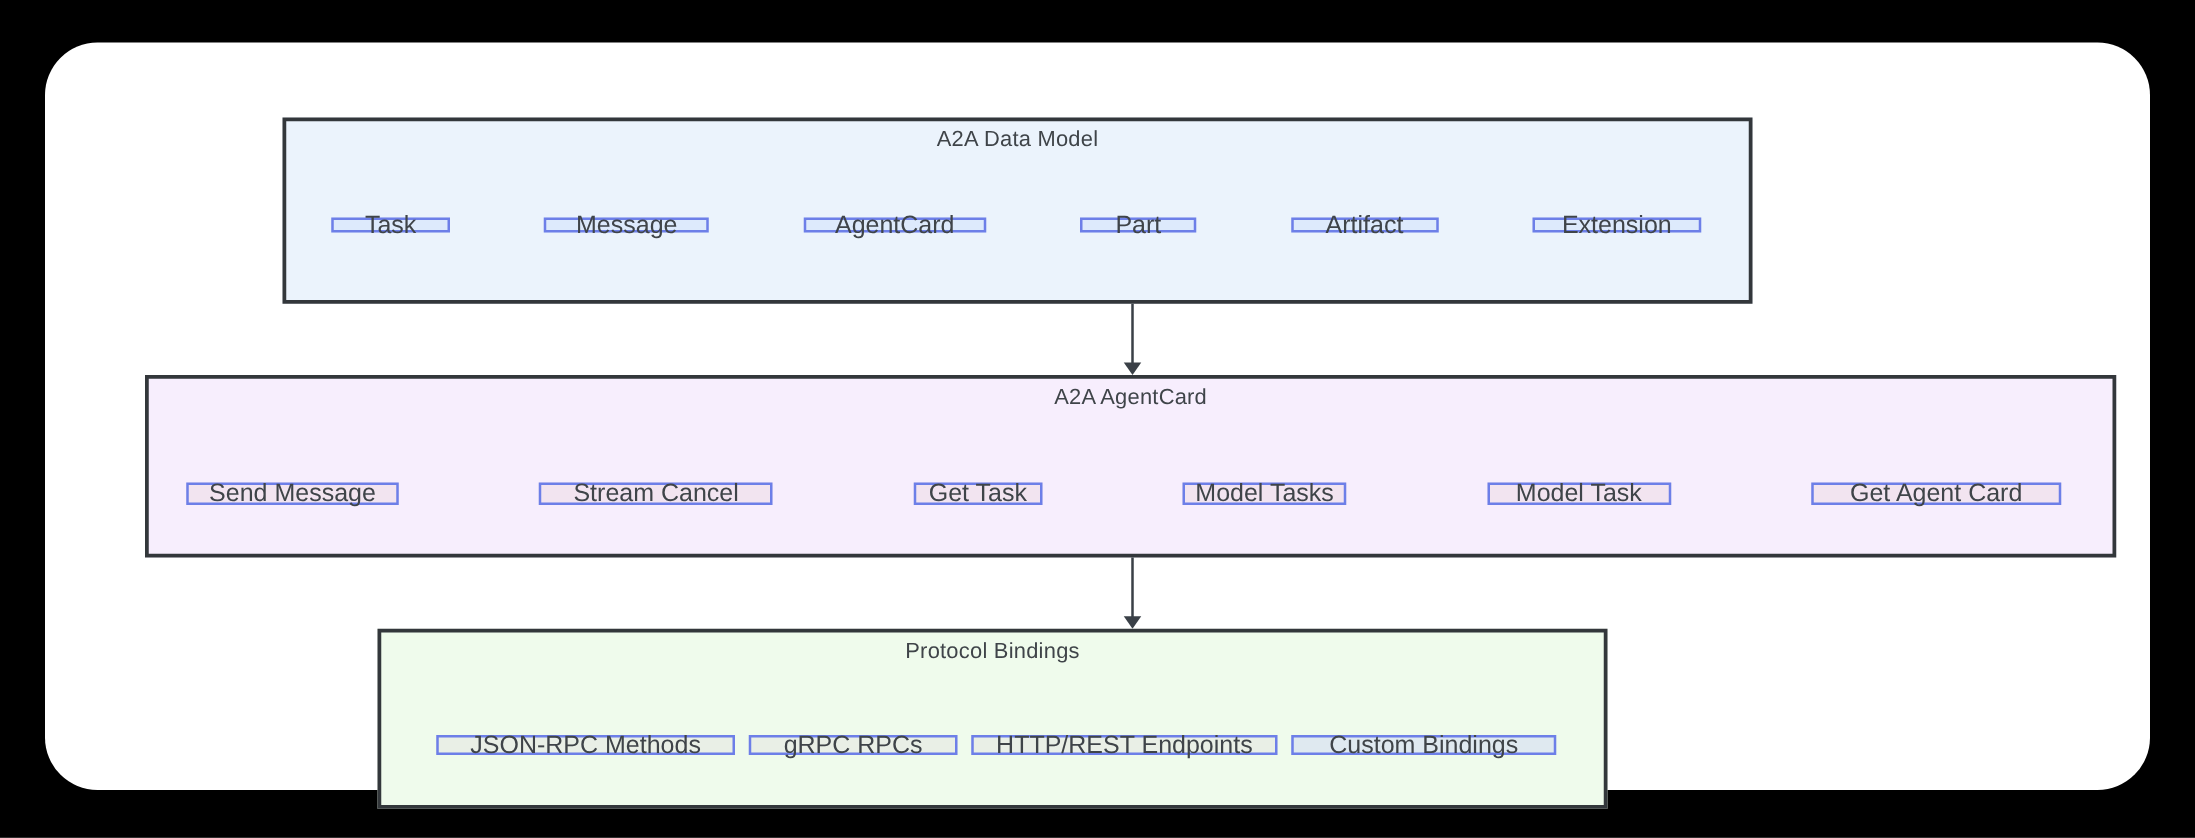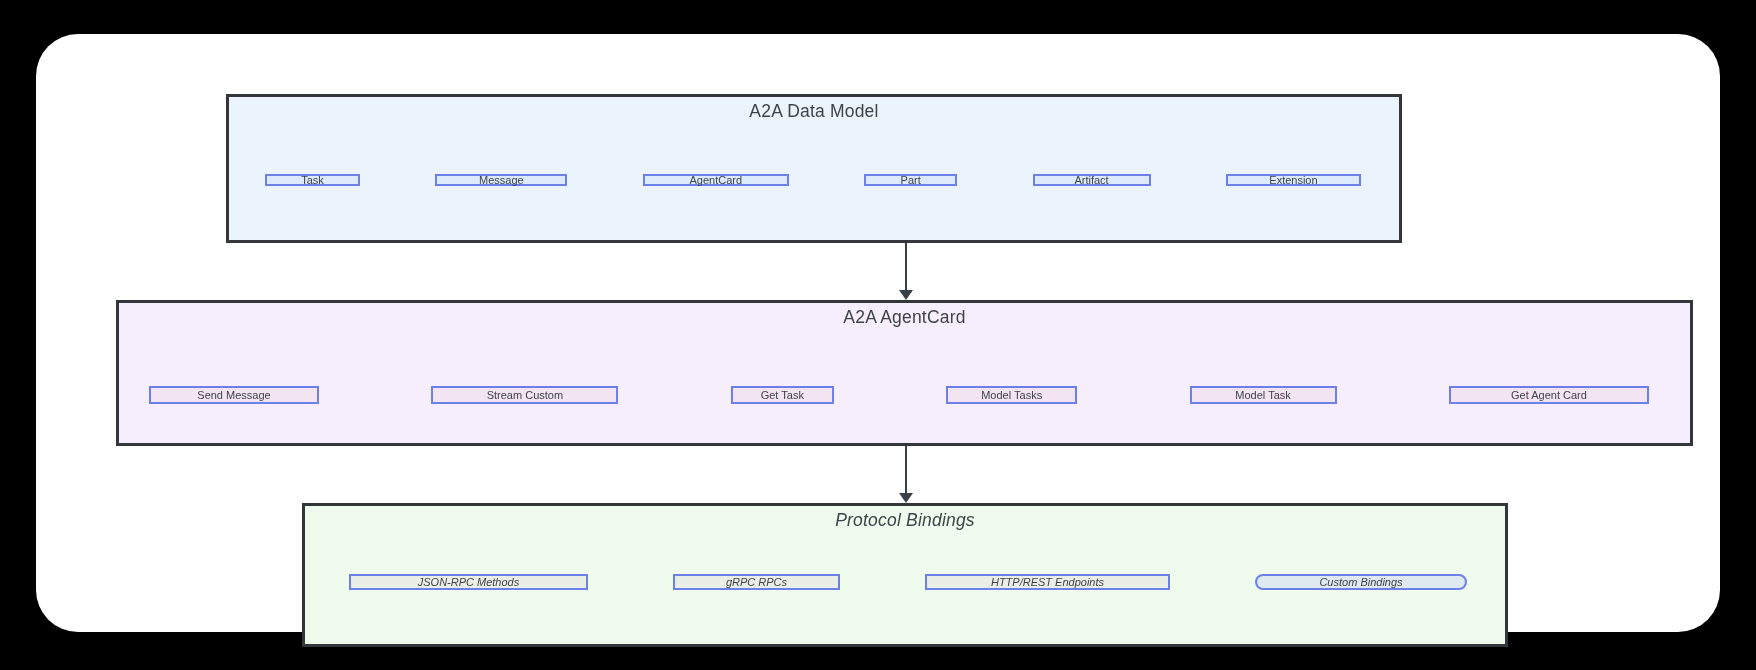--- a/index.html
+++ b/index.html
@@ -50,38 +50,38 @@
     position: absolute;
     display: flex;
     justify-content: space-between;
     align-items: stretch;
   }
   .box {
     border: 2px solid var(--box-border);
     display: flex;
     align-items: center;
     justify-content: center;
-    font-size: 11px;
+    font-size: 20px;
     color: var(--text);
     white-space: nowrap;
     margin-top: 44px;
   }
   
   .g1 { left: 190px; top: 60px; width: 1176px; height: 149px; background: var(--g1-bg); }
   .g1 .box-row { left: 36px; right: 38px; top: 33px; height: 56px; }
   .g1 .box { background: var(--g1-box-bg); }
   
   .g2 { left: 80px; top: 266px; width: 1577px; height: 146px; background: var(--g2-bg); }
   .g2 .box-row { left: 30px; right: 41px; top: 39px; height: 62px; }
   .g2 .box { background: var(--g2-box-bg); }
   
-  .g3 { left: 266px; top: 469px; width: 1206px; height: 144px; background: var(--g3-bg); font-style: italic; }
-  .g3 .box-row { left: 44px; right: 38px; top: 24px; height: 60px; }
+  .g3 { left: 266px; top: 469px; width: 984px; height: 144px; background: var(--g3-bg); }
+  .g3 .box-row { left: 44px; right: 38px; top: 38px; height: 60px; }
   .g3 .box { background: var(--g3-box-bg); }
-  .g3 .box.alt { background: var(--custom-box-bg); border-radius: 29px; }
+  .g3 .box.alt { background: var(--custom-box-bg); }
   
   .arrow { position: absolute; left: 863px; width: 14px; }
   .arrow-1 { top: 209px; height: 57px; }
   .arrow-2 { top: 412px; height: 57px; }
   .arrow .line {
     position: absolute; left: 6px; top: 0; bottom: 9px; width: 2px;
     background: var(--arrow);
   }
   .arrow .head {
     position: absolute; left: 0; bottom: 0;
@@ -111,21 +111,21 @@
 
     <div class="arrow arrow-1">
       <div class="line"></div>
       <div class="head"></div>
     </div>
 
     <div class="group g2">
       <div class="group-title">A2A AgentCard</div>
       <div class="box-row">
         <div class="box" style="width:170px">Send Message</div>
-        <div class="box" style="width:187px">Stream Custom</div>
+        <div class="box" style="width:187px">Stream Cancel</div>
         <div class="box" style="width:103px">Get Task</div>
         <div class="box" style="width:131px">Model Tasks</div>
         <div class="box" style="width:147px">Model Task</div>
         <div class="box" style="width:200px">Get Agent Card</div>
       </div>
     </div>
 
     <div class="arrow arrow-2">
       <div class="line"></div>
       <div class="head"></div>

